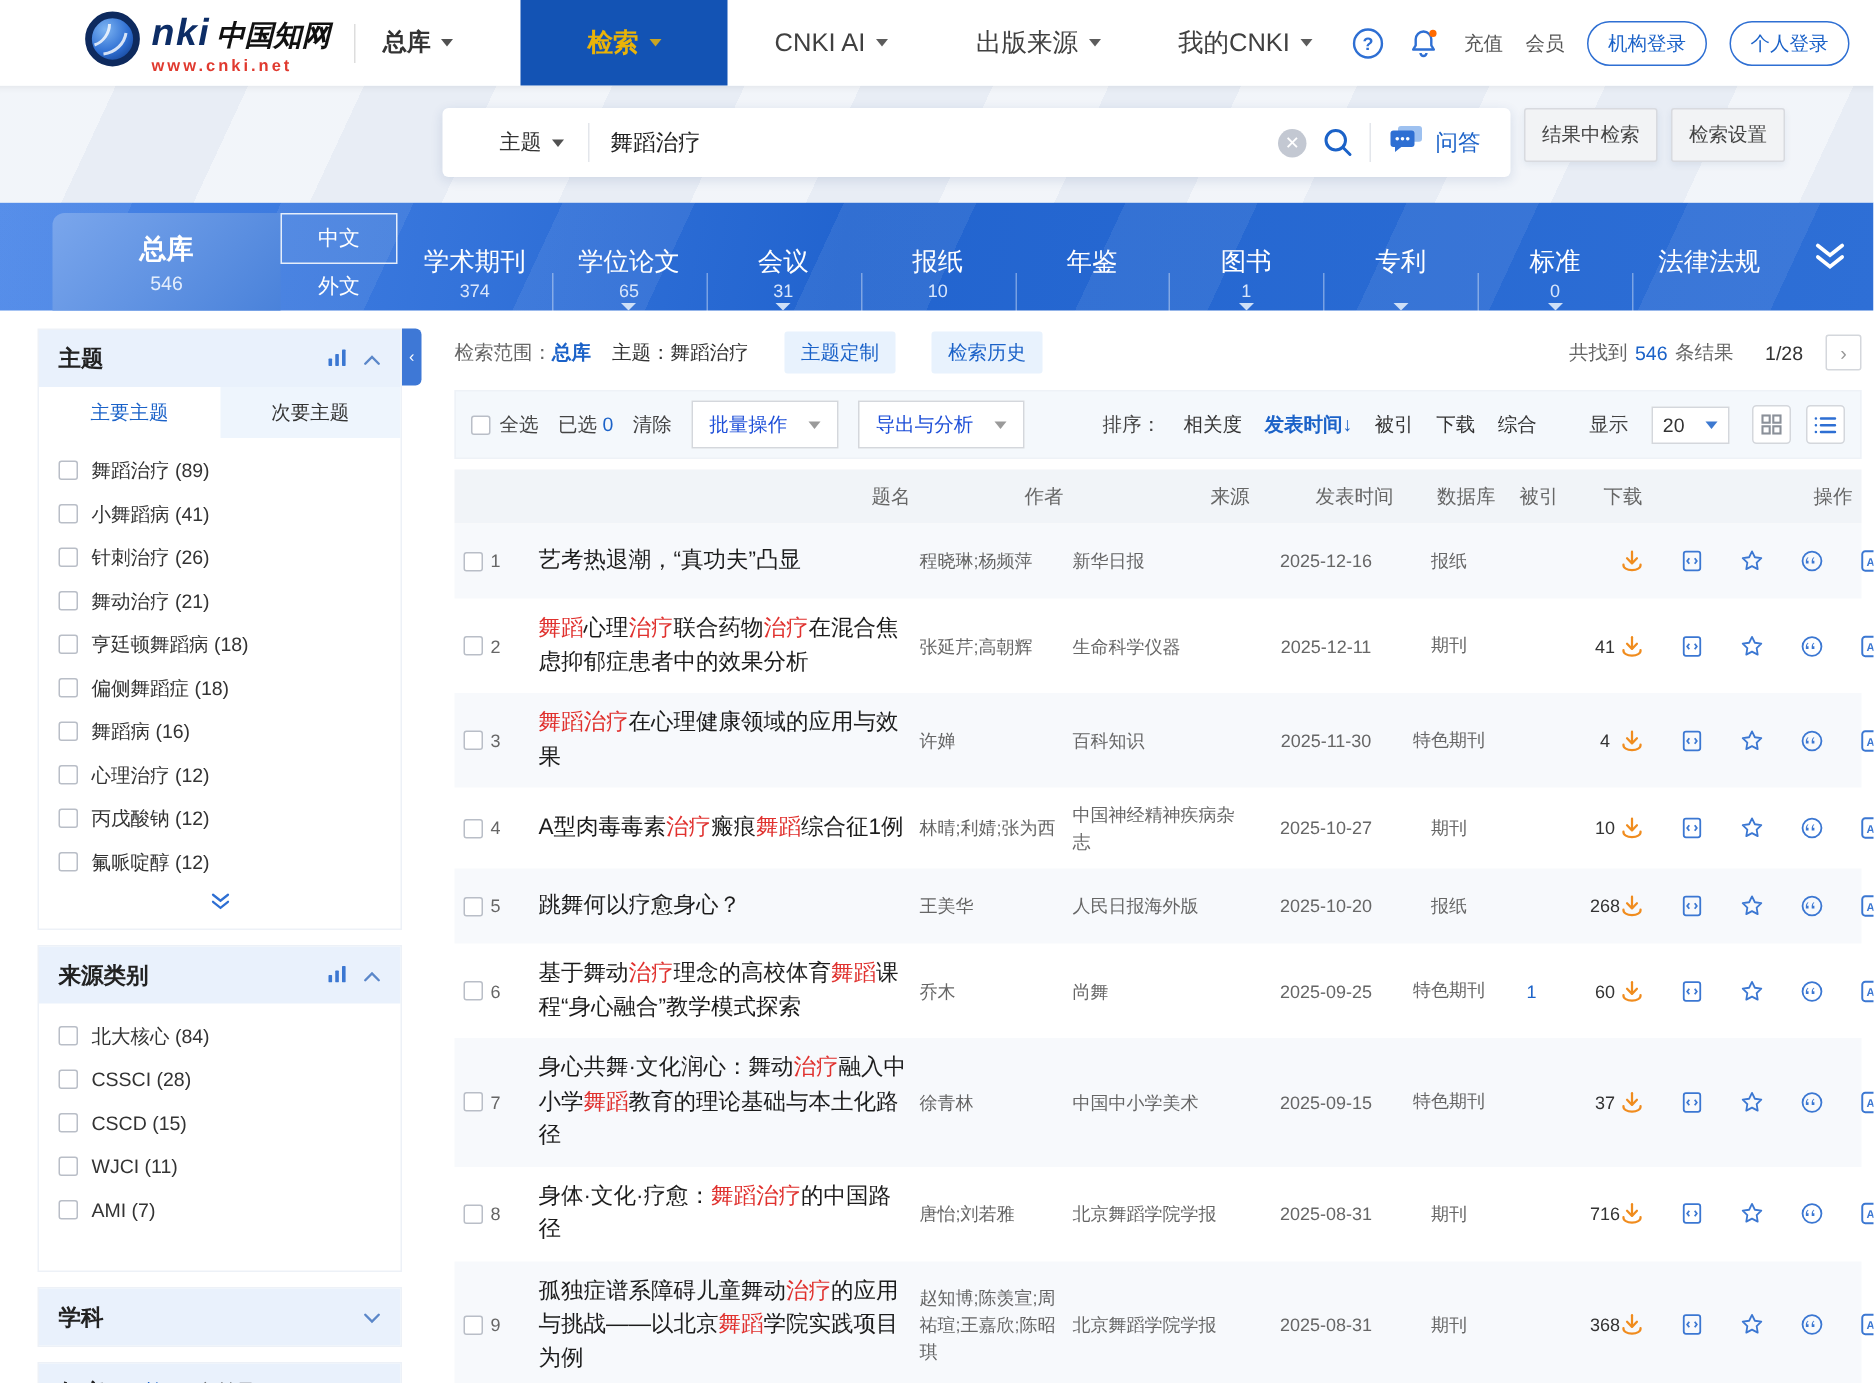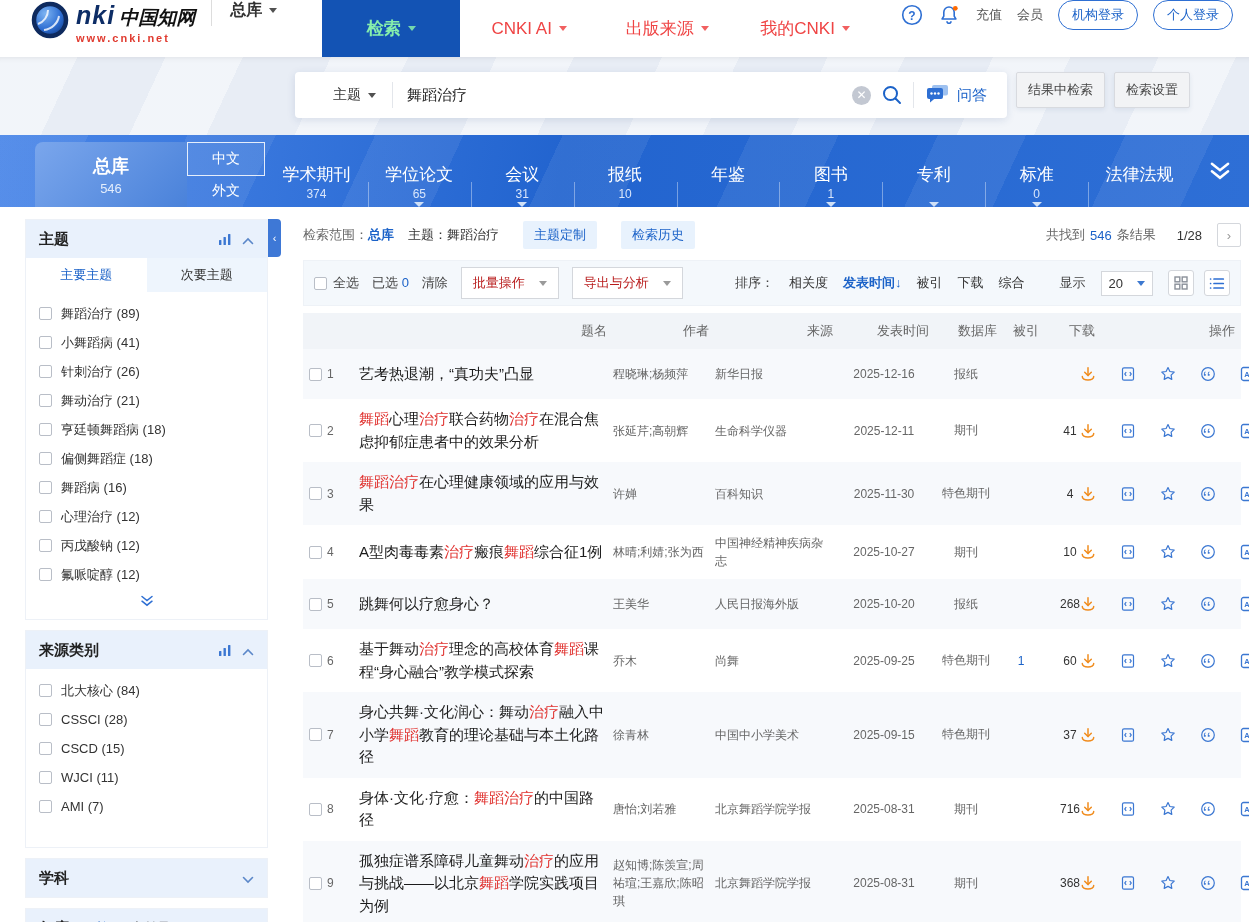--- a/index.html
+++ b/index.html
@@ -1,31 +1,31 @@
 <!DOCTYPE html>
 <html><head>
 <meta charset="utf-8">
 <style>
   *{margin:0;padding:0;box-sizing:border-box;}
   html,body{width:1249px;height:922px;overflow:hidden;}
   body{font-family:"Liberation Sans","DejaVu Sans",sans-serif;background:#fff;color:#333;}
   .blue{color:#1b62c8;}
   
-  .topbar{height:57px;display:flex;align-items:flex-start;background:#fff;position:relative;z-index:5;}
+  .topbar{height:57px;display:flex;align-items:center;background:#fff;position:relative;z-index:5;padding-left:25px;}
   .logo{display:flex;align-items:center;gap:6px;margin-left:30px;cursor:pointer;}
   .logo-txt .row1{display:flex;align-items:baseline;gap:4px;}
   .cnki-word{font-size:25px;font-weight:bold;font-style:italic;color:#0d2d66;letter-spacing:1px;}
   .logo-zh{font-family:"Liberation Serif",serif;font-weight:bold;font-style:italic;font-size:19px;color:#111;}
   .logo-url{font-size:11px;font-weight:bold;color:#e03a2f;letter-spacing:2px;margin-top:1px;}
   .hdr-sep{width:1px;height:26px;background:#ddd;margin:0 18px 0 16px;}
   .zongku{display:flex;align-items:center;font-size:16px;color:#333;font-weight:bold;cursor:pointer;}
   .caret{width:0;height:0;border-left:4.5px solid transparent;border-right:4.5px solid transparent;border-top:5.5px solid currentColor;display:inline-block;margin-left:7px;opacity:.85;}
   .main-nav{display:flex;align-items:stretch;height:57px;margin-left:45px;}
-  .nav-item{width:138px;display:flex;align-items:center;justify-content:center;font-size:17px;color:#ef4444;cursor:pointer;}
-  .nav-item.active{background:#1353b4;color:#86efac;font-weight:bold;}
+  .nav-item{width:138px;display:flex;align-items:center;justify-content:center;font-size:17px;color:#404040;cursor:pointer;}
+  .nav-item.active{background:#1353b4;color:#eab308;font-weight:bold;}
   .topbar-right{margin-left:auto;display:flex;align-items:center;gap:15px;margin-right:16px;}
   .ico-btn{display:flex;align-items:center;cursor:pointer;}
   .txt-link{font-size:13px;color:#555;cursor:pointer;}
   .pill-btn{border:1px solid #2e6fd3;color:#1b62c8;background:#fff;border-radius:16px;padding:5px 13px;font-size:13px;cursor:pointer;}
   
   .search-band{height:78px;position:relative;background:
     repeating-linear-gradient(115deg,rgba(255,255,255,.45) 0 70px,rgba(255,255,255,0) 70px 150px),#e8edf5;
     box-shadow:inset 0 6px 6px -6px rgba(0,0,0,.10);}
   .search-wrap{position:absolute;left:295px;top:15px;display:flex;align-items:stretch;gap:9px;}
   .search-box{width:712px;height:46px;background:#fff;border-radius:4px;box-shadow:0 2px 8px rgba(30,60,120,.13);display:flex;align-items:center;padding:0 12px;}
@@ -74,21 +74,21 @@
   
   .main{flex:1;margin-left:22px;min-width:0;}
   .scope-row{display:flex;align-items:center;height:32px;font-size:13px;color:#666;}
   .scope-row .sep{width:14px;}
   .chip{background:#e8f2fd;color:#1b62c8;padding:5px 11px;margin-left:24px;font-size:13px;border-radius:2px;cursor:pointer;}
   .found{margin-left:auto;display:flex;align-items:center;gap:5px;color:#666;}
   .page-ind{color:#333;margin-left:16px;}
   .next-btn{width:24px;height:24px;border:1px solid #d4d7dc;background:#fff;color:#999;display:flex;align-items:center;justify-content:center;margin-left:10px;border-radius:2px;cursor:pointer;font-size:13px;}
   .toolbar{margin-top:9px;background:#f4f8fc;border:1px solid #eef2f7;display:flex;align-items:center;padding:6px 10px;font-size:13px;color:#444;gap:13px;}
   .tb-left{display:flex;align-items:center;gap:13px;}
-  .wbtn{background:#fff;border:1px solid #d4d7dc;padding:6px 11px;font-size:13px;color:#b91c1c;display:flex;gap:7px;align-items:center;cursor:pointer;}
+  .wbtn{background:#fff;border:1px solid #d4d7dc;padding:6px 11px;font-size:13px;color:#1d4ed8;display:flex;gap:7px;align-items:center;cursor:pointer;}
   .sorts{margin-left:auto;display:flex;align-items:center;gap:15px;}
   .sort-opt{cursor:pointer;color:#333;}
   .sort-opt.active{color:#1b62c8;font-weight:bold;}
   .select-box{background:#fff;border:1px solid #d4d7dc;padding:4px 7px;display:flex;gap:7px;align-items:center;font-size:13px;color:#333;cursor:pointer;}
   .view-btn{width:26px;height:26px;border:1px solid #d4d7dc;background:#fff;display:flex;align-items:center;justify-content:center;border-radius:3px;cursor:pointer;}
   
   .tbl{margin-top:7px;}
   .thead,.trow{display:grid;grid-template-columns:44px minmax(0,1fr) 96px 118px 90px 62px 36px 50px 134px;column-gap:6px;align-items:center;padding:0 6px;}
   .thead{background:#f1f4f8;height:36px;font-size:13px;color:#666;}
   .thead>div{text-align:right;}

